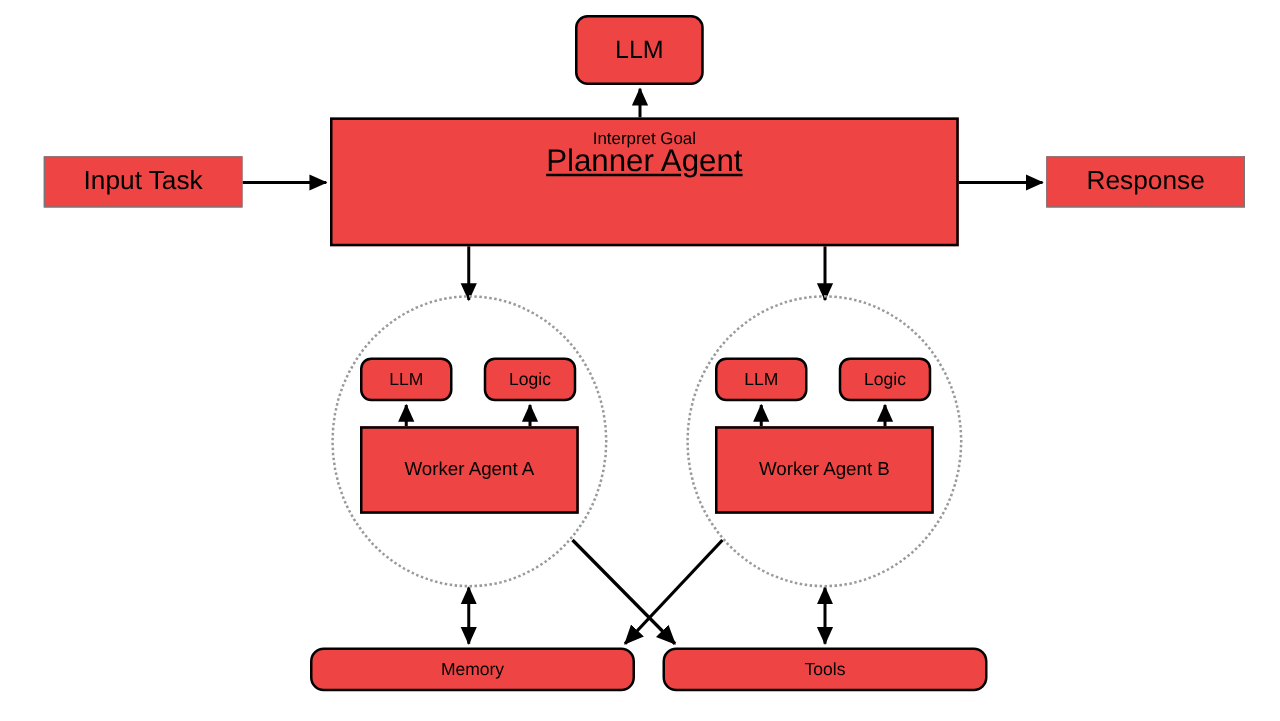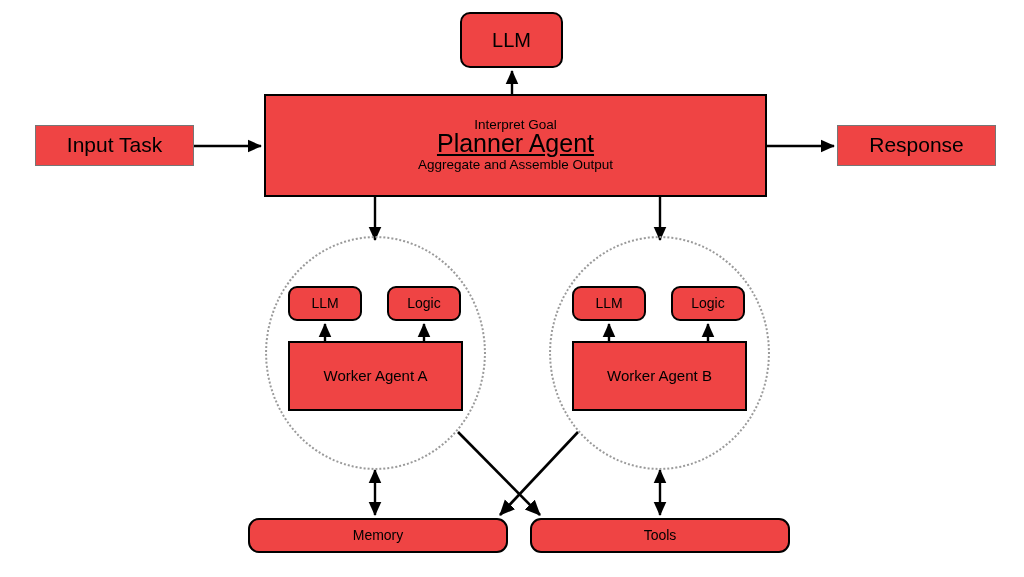--- a/index.html
+++ b/index.html
@@ -60,21 +60,21 @@
     border: 1.6px solid #767676;
     font-size: 21px;
   }
   
   #node-planner {
     left: 264px;
     top: 94px;
     width: 503px;
     height: 103px;
     border: 2.5px solid #000000;
-    justify-content: center;
+    justify-content: flex-start;
     padding: 7px 0 8px 0;
   }
   #node-planner .planner-sub {
     font-size: 13.5px;
   }
   #node-planner .planner-title {
     font-size: 25px;
     margin-top: -4px;
     text-decoration: underline;
   }
@@ -171,21 +171,20 @@
   <span>Input Task</span>
 </div>
 
 <div class="node" id="node-response">
   <span>Response</span>
 </div>
 
 <div class="node" id="node-planner">
   <span class="planner-sub">Interpret Goal</span>
   <span class="planner-title">Planner Agent</span>
-  <span class="planner-sub">Aggregate and Assemble Output</span>
 </div>
 
 <div class="node subbox" id="node-llm-a">
   <span>LLM</span>
 </div>
 <div class="node subbox" id="node-logic-a">
   <span>Logic</span>
 </div>
 <div class="node worker-box" id="node-worker-a">
   <span>Worker Agent A</span>

